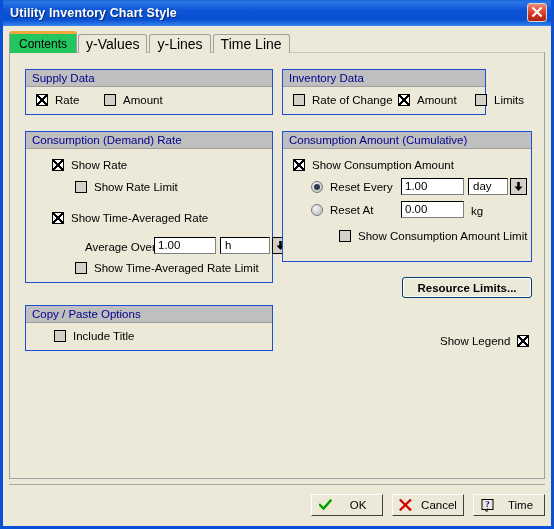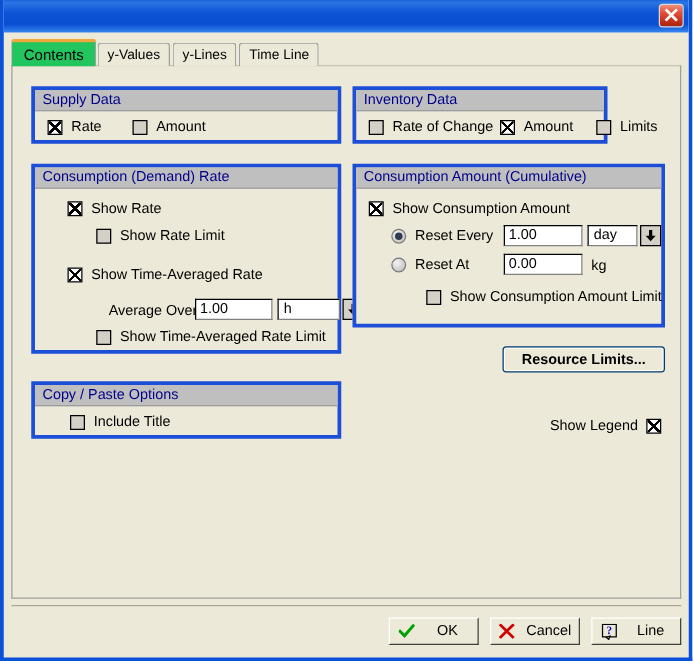--- a/index.html
+++ b/index.html
@@ -69,21 +69,21 @@
     height: 21px;
     display: flex;
     align-items: flex-end;
     z-index: 3;
   }
   .tab {
     height: 19px;
     line-height: 18px;
     padding: 0 7px;
     margin-right: 2px;
-    font-size: 11px;
+    font-size: 14px;
     color: #000;
     background: #ece9d8;
     border: 1px solid #a0a0a0;
     border-bottom: none;
     border-radius: 3px 3px 0 0;
     box-sizing: border-box;
     white-space: nowrap;
     cursor: pointer;
     position: relative;
   }
@@ -112,21 +112,21 @@
     background: #ece9d8;
     border: 1px solid #a0a0a0;
     border-top-color: #c8c4b4;
     box-sizing: border-box;
   }
 
   
   .group {
     position: absolute;
     background: #ece9d8;
-    border: 3px solid #1d4ed8;
+    border: 1px solid #1d4ed8;
     box-sizing: border-box;
   }
   .group-title {
     height: 16px;
     line-height: 16px;
     background: #bfbfbf;
     color: #00008b;
     font-size: 11.5px;
     padding-left: 6px;
     border-bottom: 1px solid #9d9d9d;
@@ -278,20 +278,21 @@
     height: 0;
     border-top: 1px solid #aca899;
   }
 </style>
 </head>
 <body>
 
 <div id="window">
 
   <div id="titlebar">
+    <span id="title-text">Utility Inventory Chart Style</span>
     <div id="close-button">
       <svg width="14" height="13" viewBox="0 0 14 13">
         <path d="M3.2 2.2 L10.8 9.8 M10.8 2.2 L3.2 9.8" stroke="#ffffff" stroke-width="2.1" stroke-linecap="square"></path>
       </svg>
     </div>
   </div>
 
   <div id="tabstrip">
     <div class="tab selected">Contents</div>
     <div class="tab">y-Values</div>
@@ -453,16 +454,16 @@
   </div>
 
   <div class="btnbar-btn" style="left:470px; top:494px; width:72px;">
     <span class="glyph">
       <svg width="14" height="13" viewBox="0 0 14 13">
         <rect x="1" y="0.5" width="11" height="10" fill="#ece9d8" stroke="#000" stroke-width="1"></rect>
         <path d="M4 11 L7 9.8 L6 12.6 Z" fill="#ece9d8" stroke="#000" stroke-width="0.9"></path>
         <text x="6.4" y="8.4" font-family="'Liberation Serif', serif" font-size="9" font-weight="bold" fill="#0000c0" text-anchor="middle">?</text>
       </svg>
     </span>
-    <span class="lbl">Line</span>
+    <span class="lbl">Time</span>
   </div>
 
 </div>
 
 </body></html>

